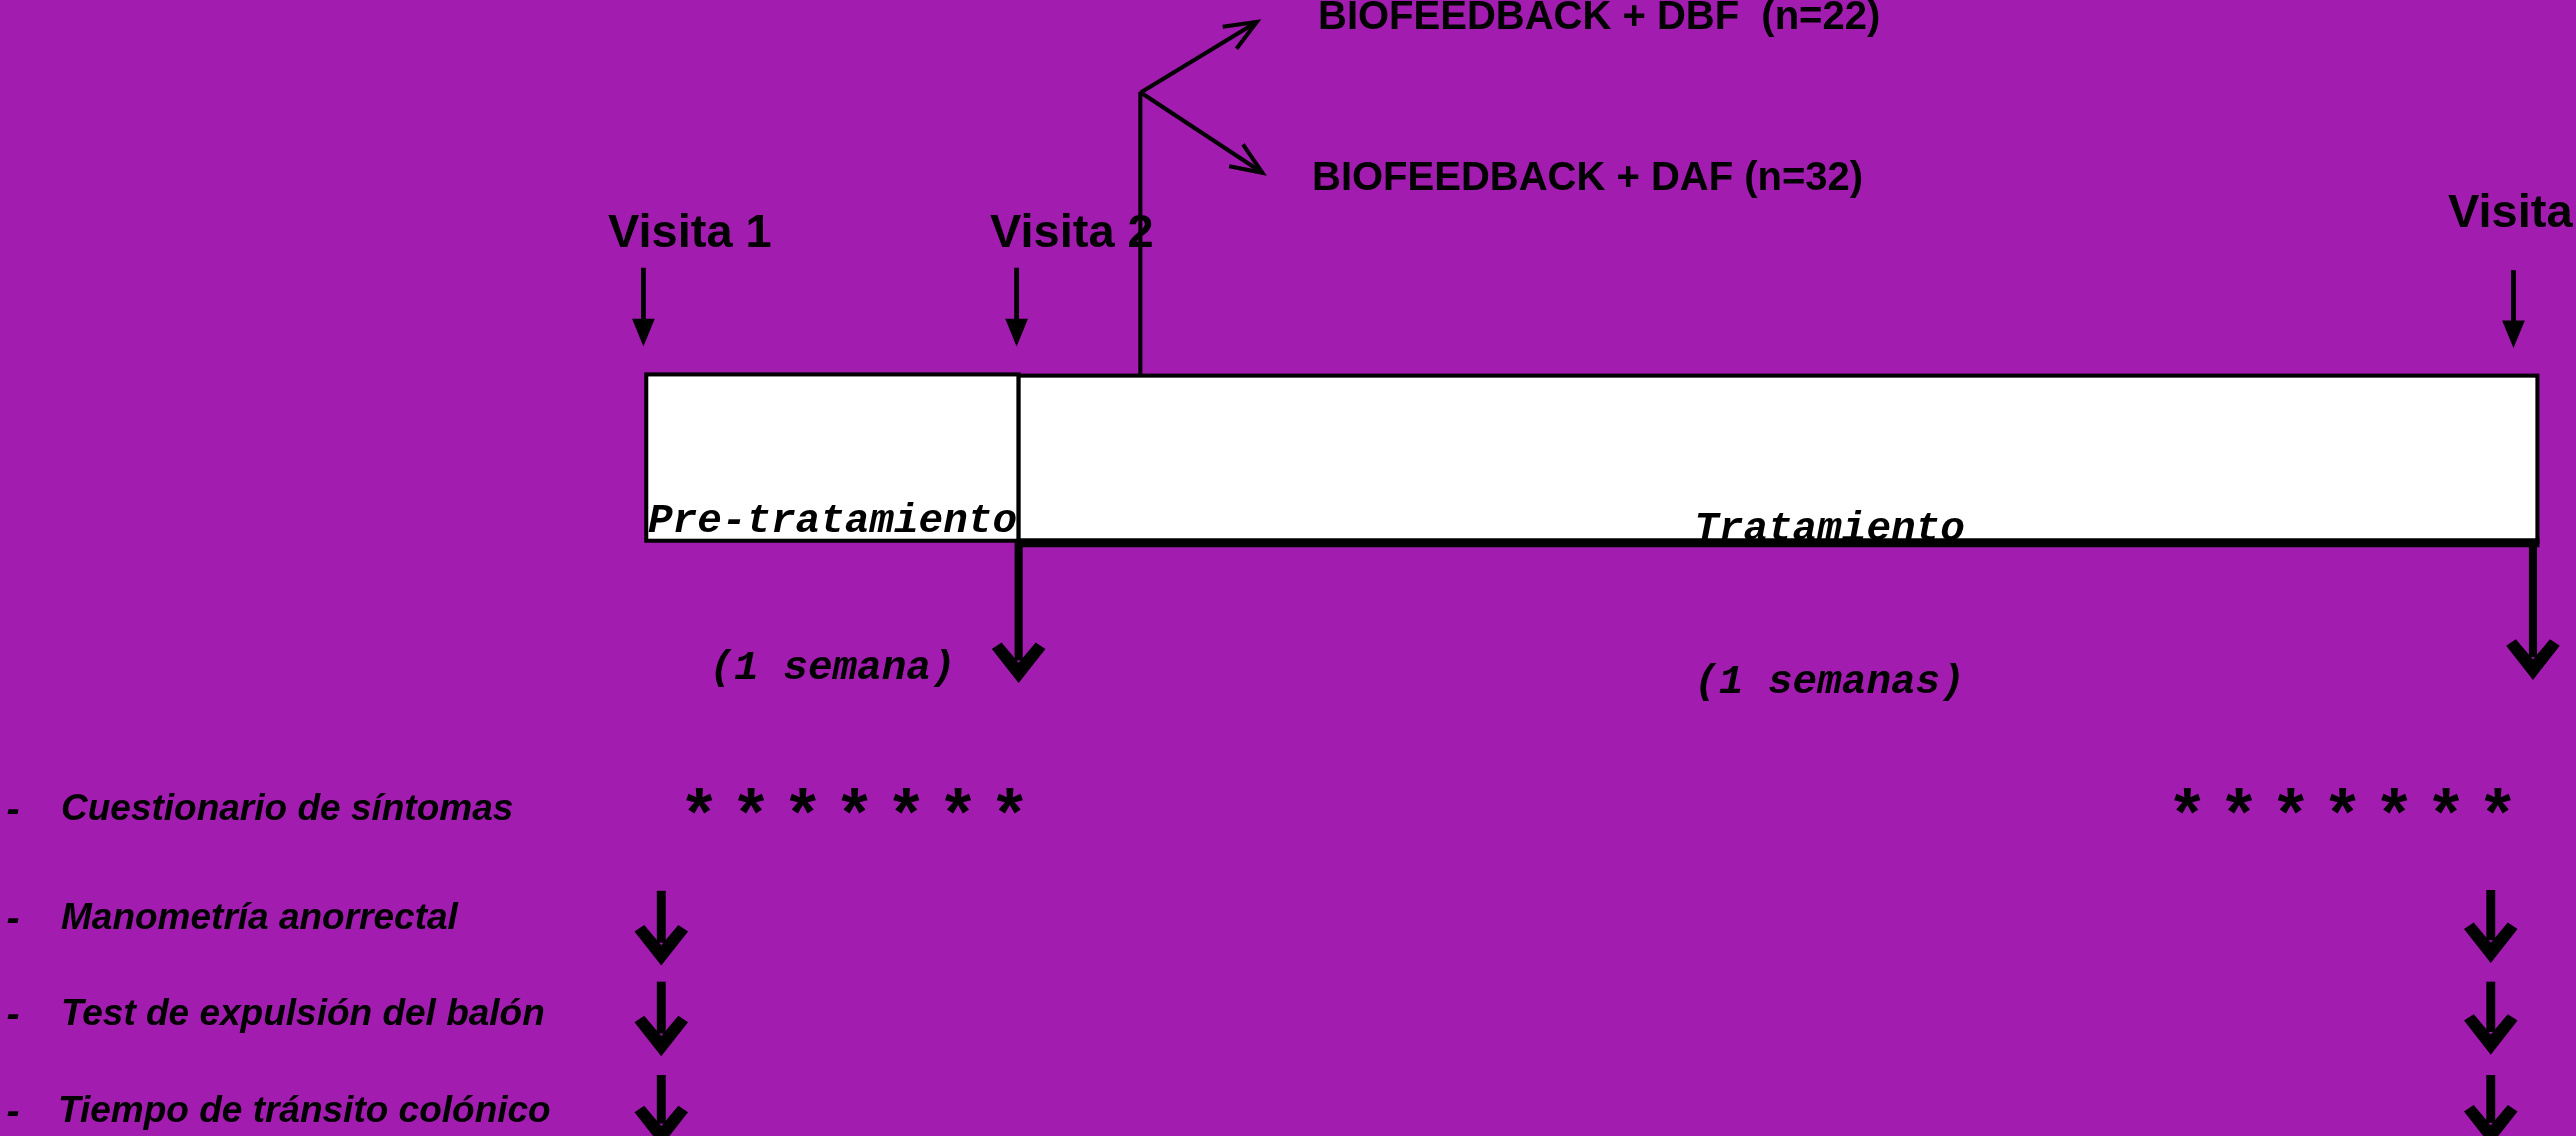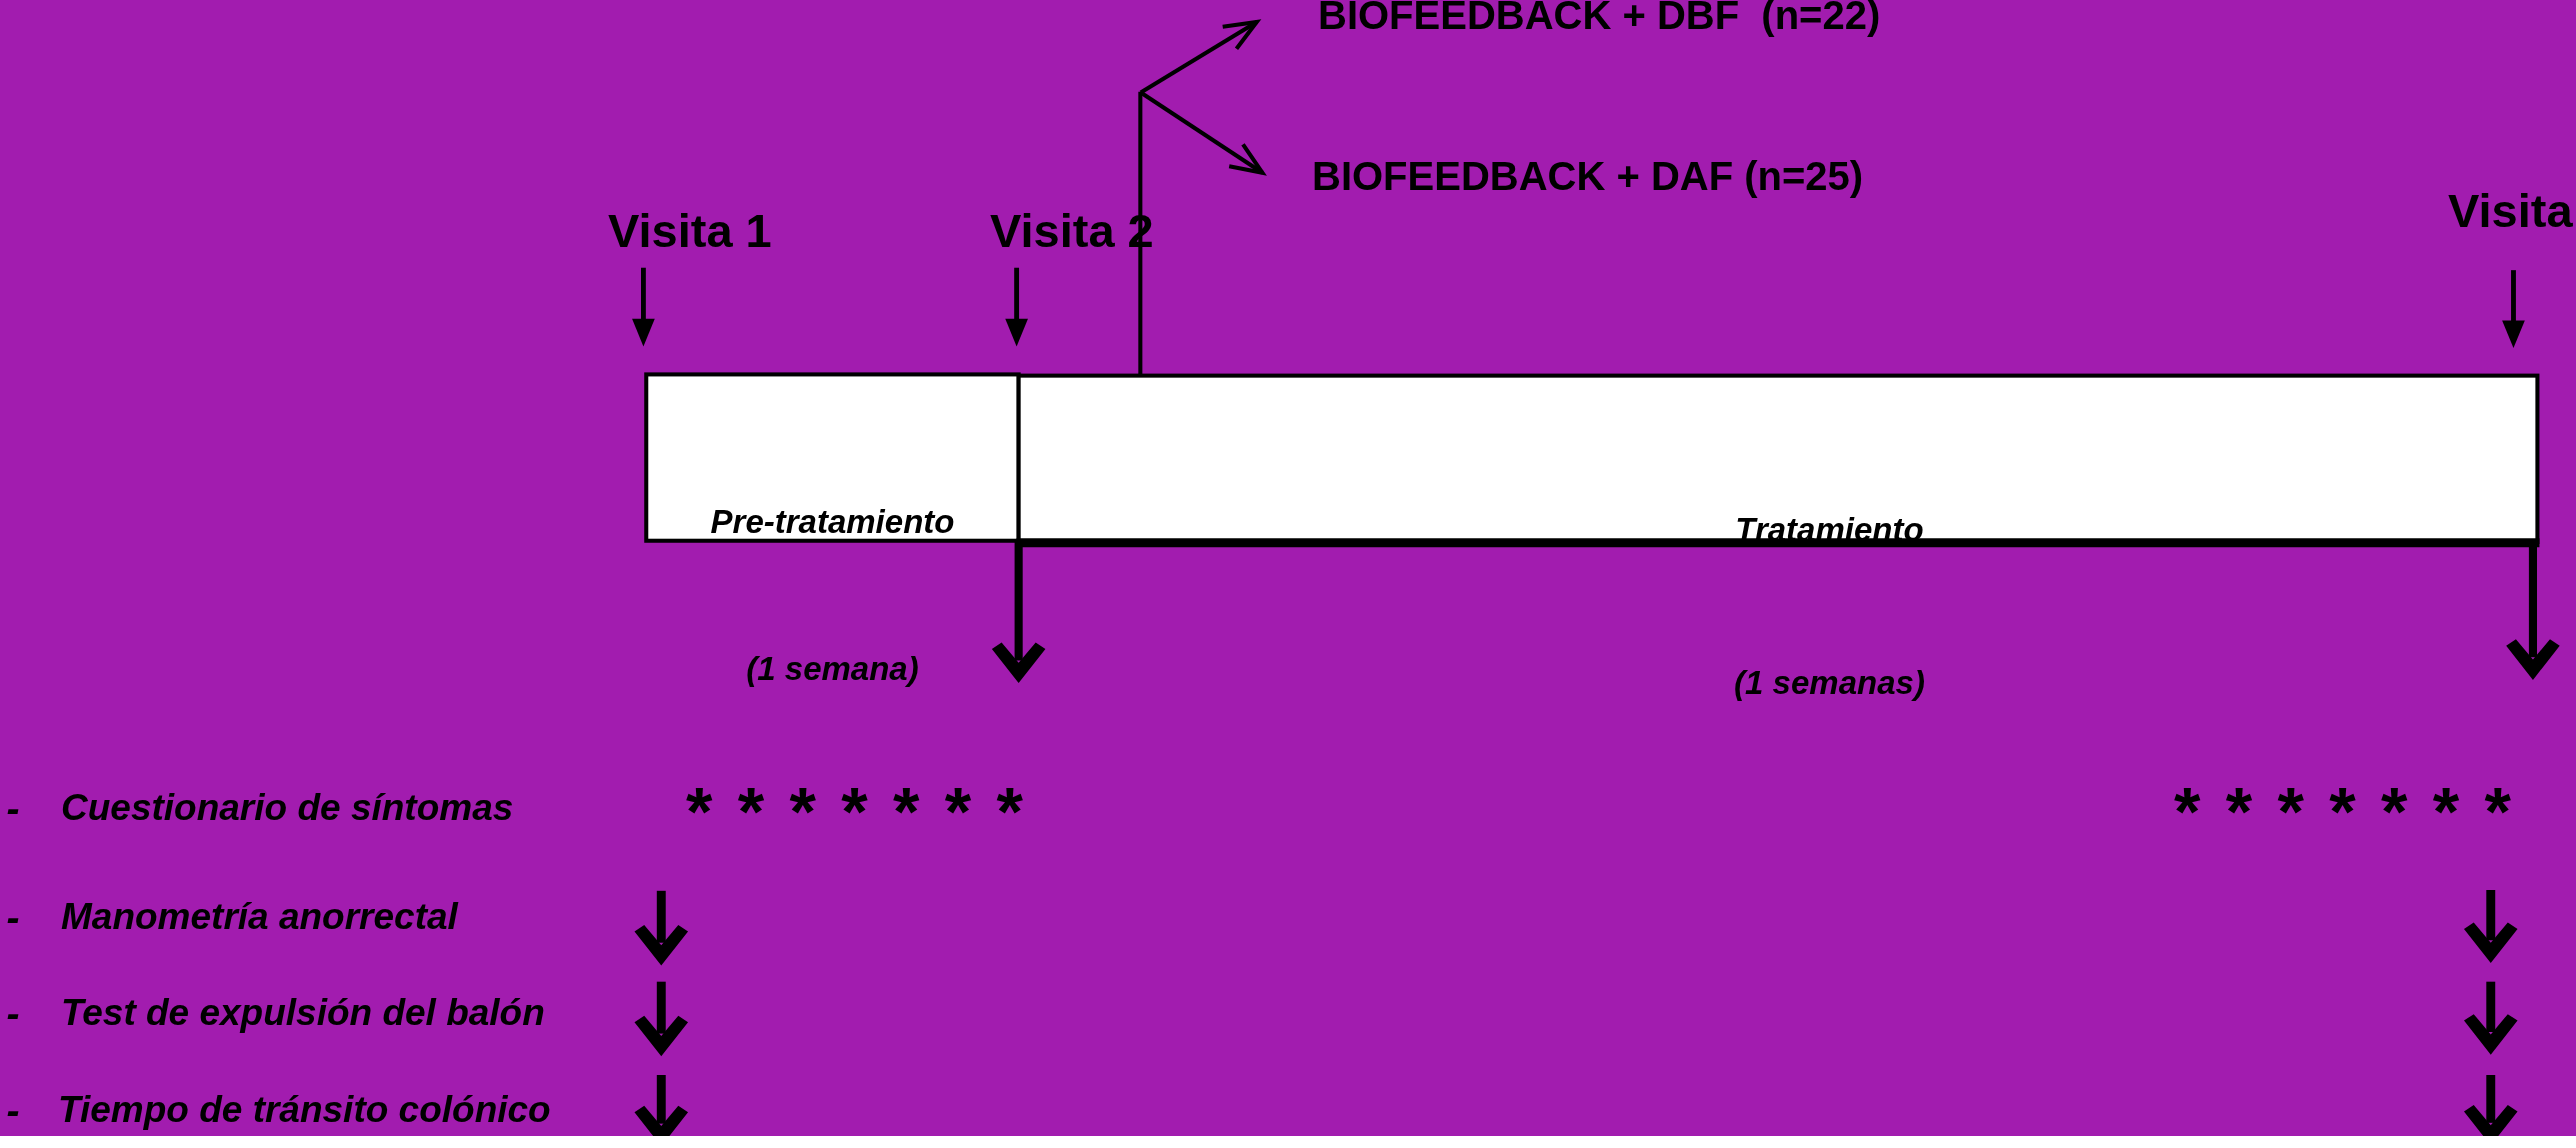--- a/index.html
+++ b/index.html
@@ -17,25 +17,26 @@
     position: absolute;
     white-space: pre;
     line-height: 1;
     color: #000;
   }
   .arm-label   { font-size: 40px; font-weight: bold; }
   .visit-label { font-size: 47px; font-weight: bold; margin-left: 48px; }
   .phase-label {
     position: absolute;
     text-align: center;
-    font-size: 33px;
+    font-size: 41px;
     font-weight: bold;
     font-style: italic;
     line-height: 49px;
     white-space: pre;
+    font-family: Liberation Mono, monospace;
   }
   .phase-label.treat { line-height: 51px; }
   .row-label  { font-size: 37px; font-weight: bold; font-style: italic; }
   .row-dash   { font-size: 39px; font-weight: bold; font-style: italic; }
   .asterisks  {
     font-size: 68px;
     font-weight: bold;
     letter-spacing: 3.2px;
     white-space: pre;
   }
@@ -120,21 +121,21 @@
         <use href="#chevhead" x="3070" y="1300" stroke="none"></use>
       </g>
       <g>
         <line x1="3070" y1="1325" x2="3070" y2="1384" stroke-width="11"></line>
         <use href="#chevhead" x="3070" y="1412" stroke="none"></use>
       </g>
     </g>
   </svg>
 
   <div class="t arm-label" style="left:1318px; top:-4.9px;">BIOFEEDBACK + DBF  (n=22)</div>
-  <div class="t arm-label" style="left:1312px; top:156px;">BIOFEEDBACK + DAF (n=25)</div>
+  <div class="t arm-label" style="left:1312px; top:156px;">BIOFEEDBACK + DAF (n=32)</div>
 
   <div class="t visit-label" style="left:560px; top:207px;">Visita 1</div>
   <div class="t visit-label" style="left:942px; top:207px;">Visita 2</div>
   <div class="t visit-label" style="left:2400px; top:187px;">Visita 3</div>
 
   <div class="phase-label" style="left:646px; top:399px; width:373px;">
     <span style="display:block">Pre-tratamiento</span>
     <span style="display:block">(1 semana)</span>
   </div>
   <div class="phase-label treat" style="left:1070px; top:402px; width:1519px;">

